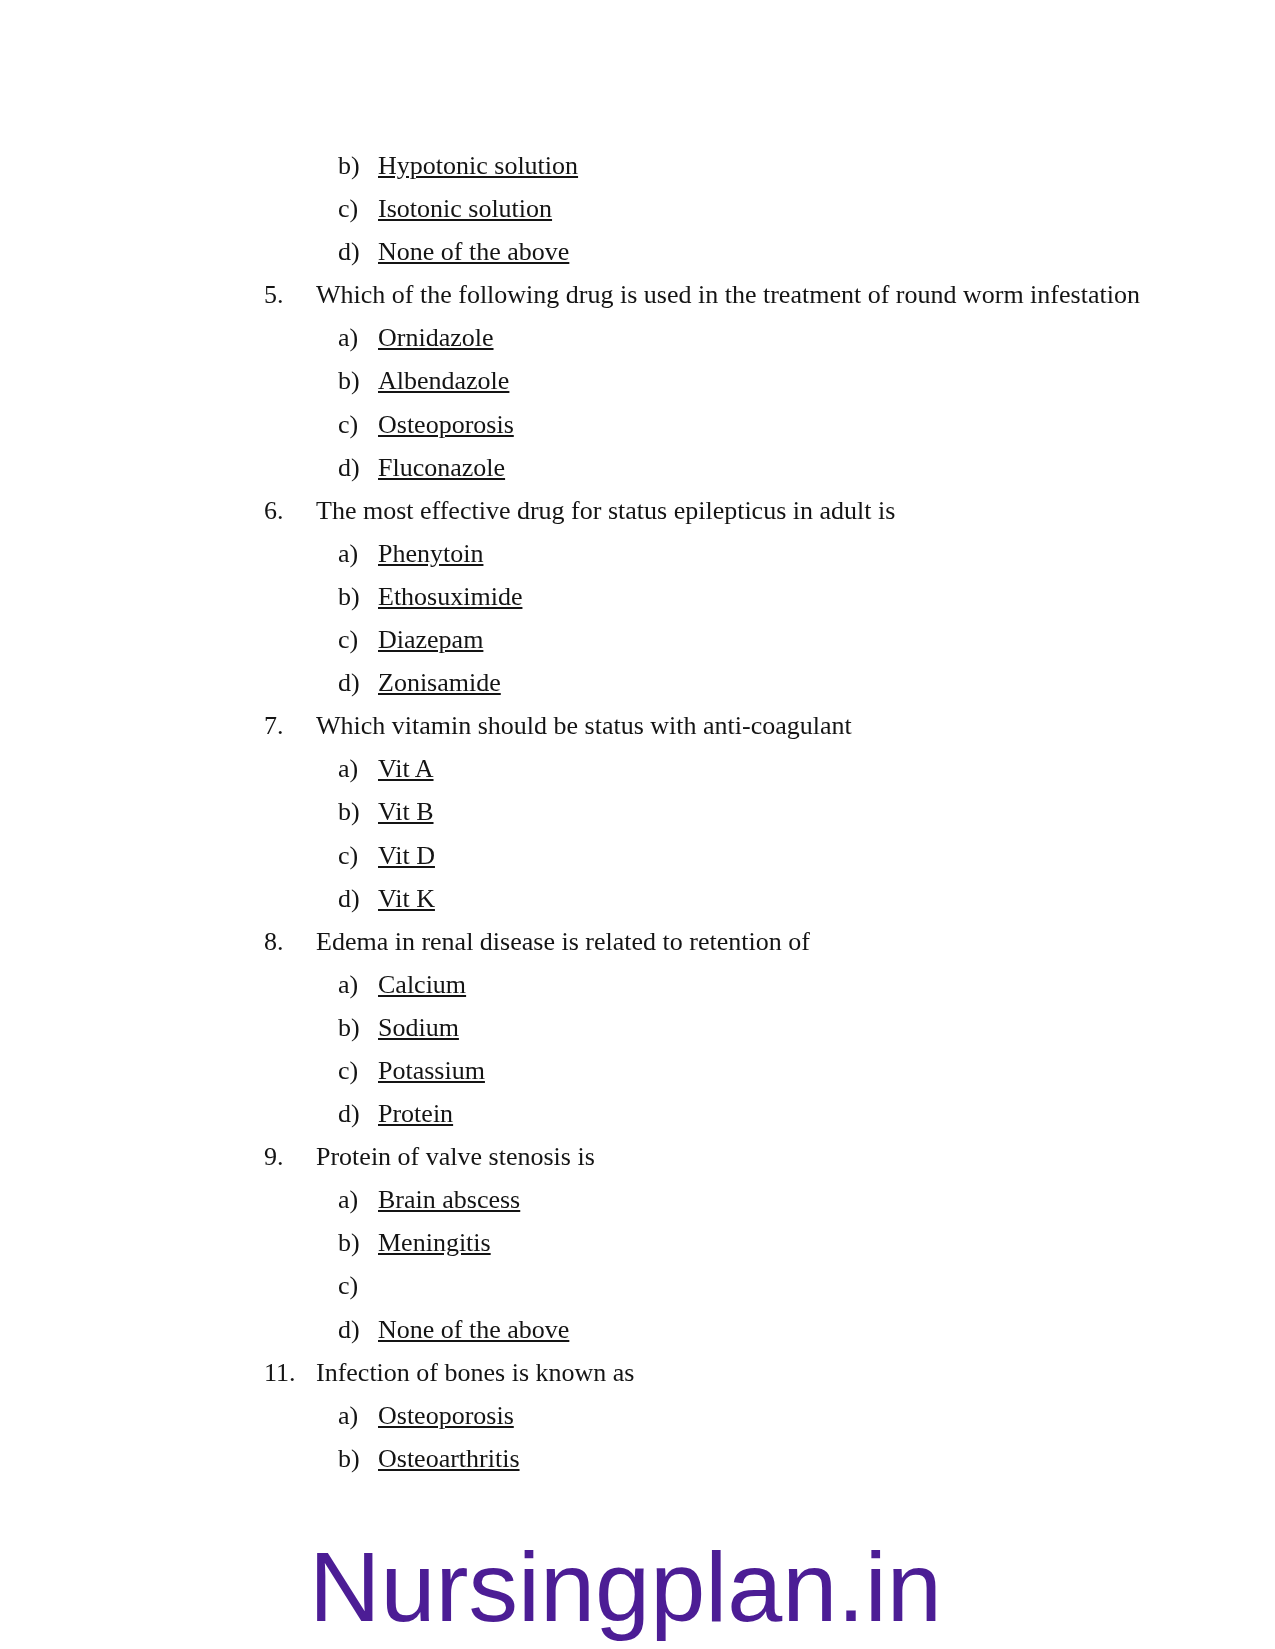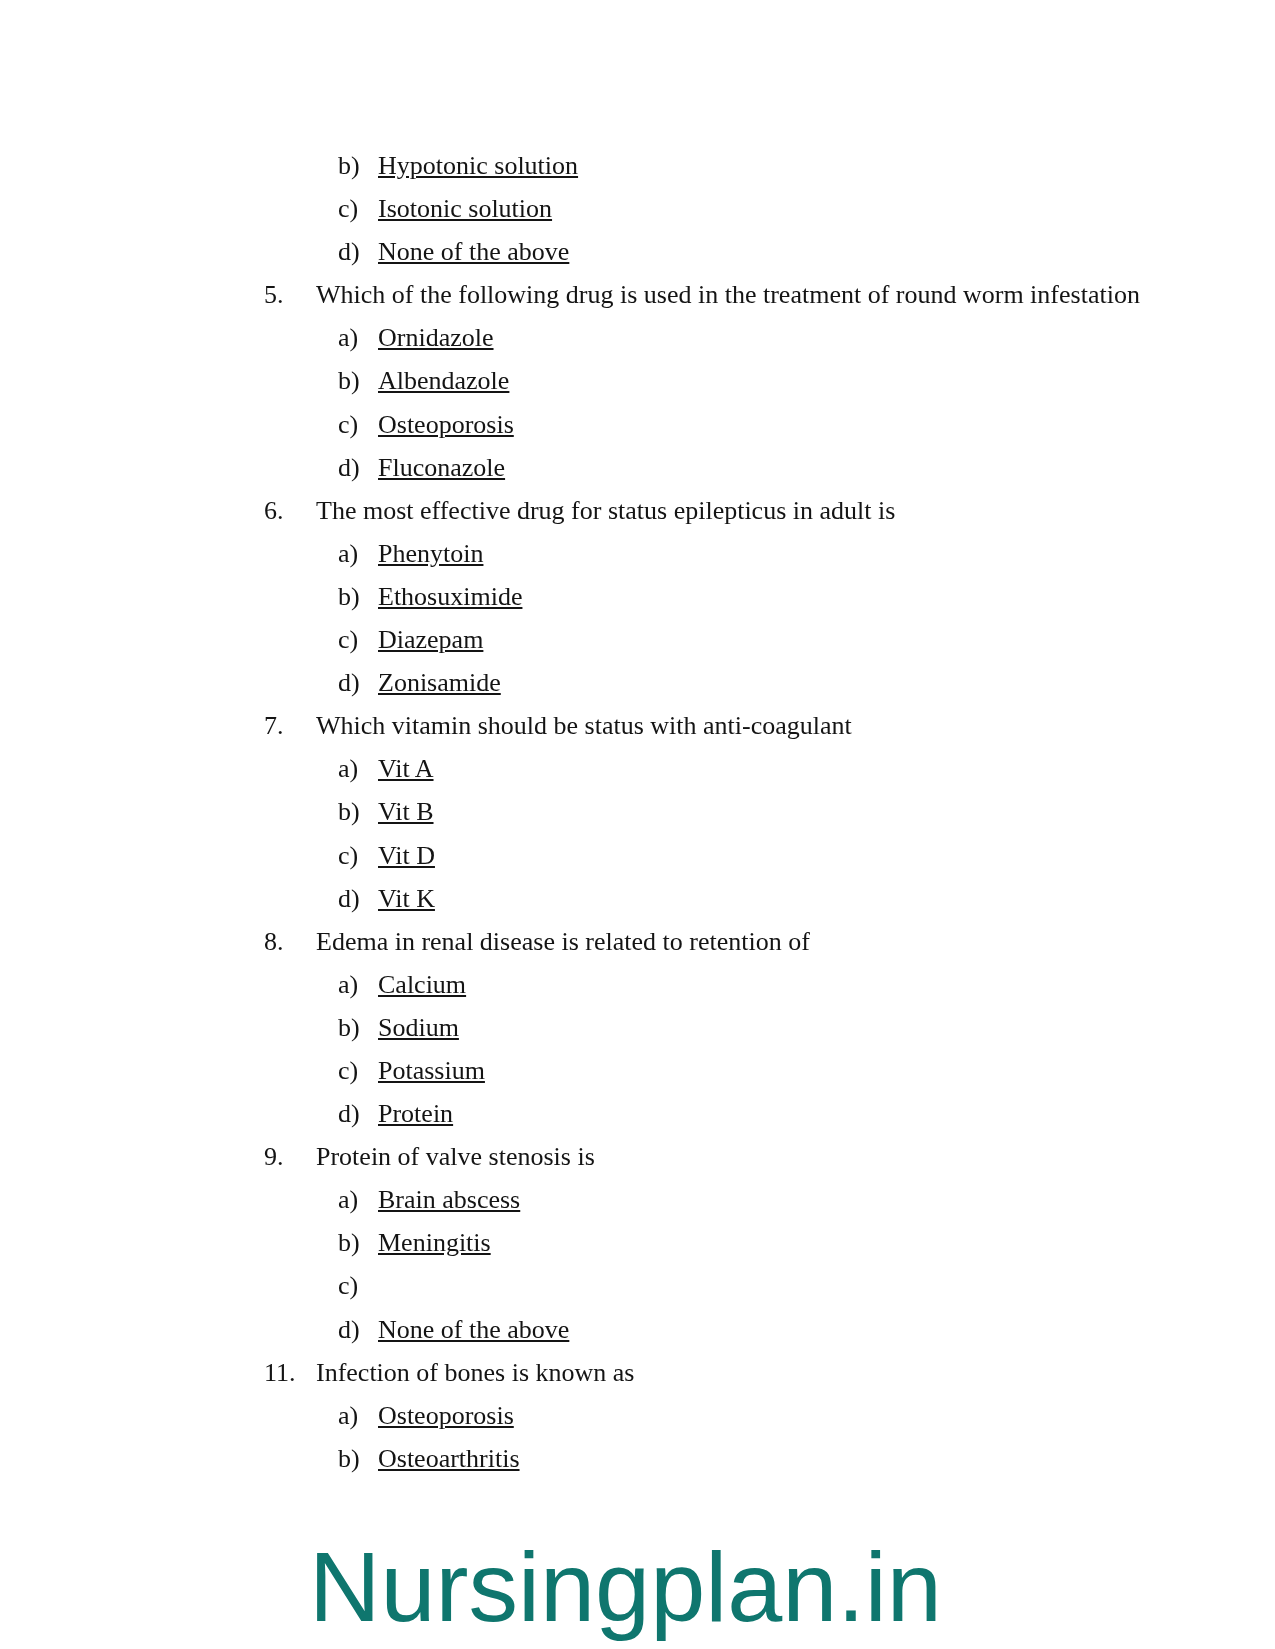--- a/index.html
+++ b/index.html
@@ -46,21 +46,21 @@
     left: 378px;
     text-decoration: underline;
   }
   .watermark {
     position: absolute;
     left: 309px;
     top: 1537px;
     font-family: "Liberation Sans", sans-serif;
     font-size: 99px;
     line-height: 99px;
-    color: #0f766e;
+    color: #4c1d95;
     white-space: nowrap;
   }
 </style>
 </head>
 <body>
 
 <div class="page">
   <div id="content" class="content">
       <div class="line opt">
         <span class="marker">b)</span>

